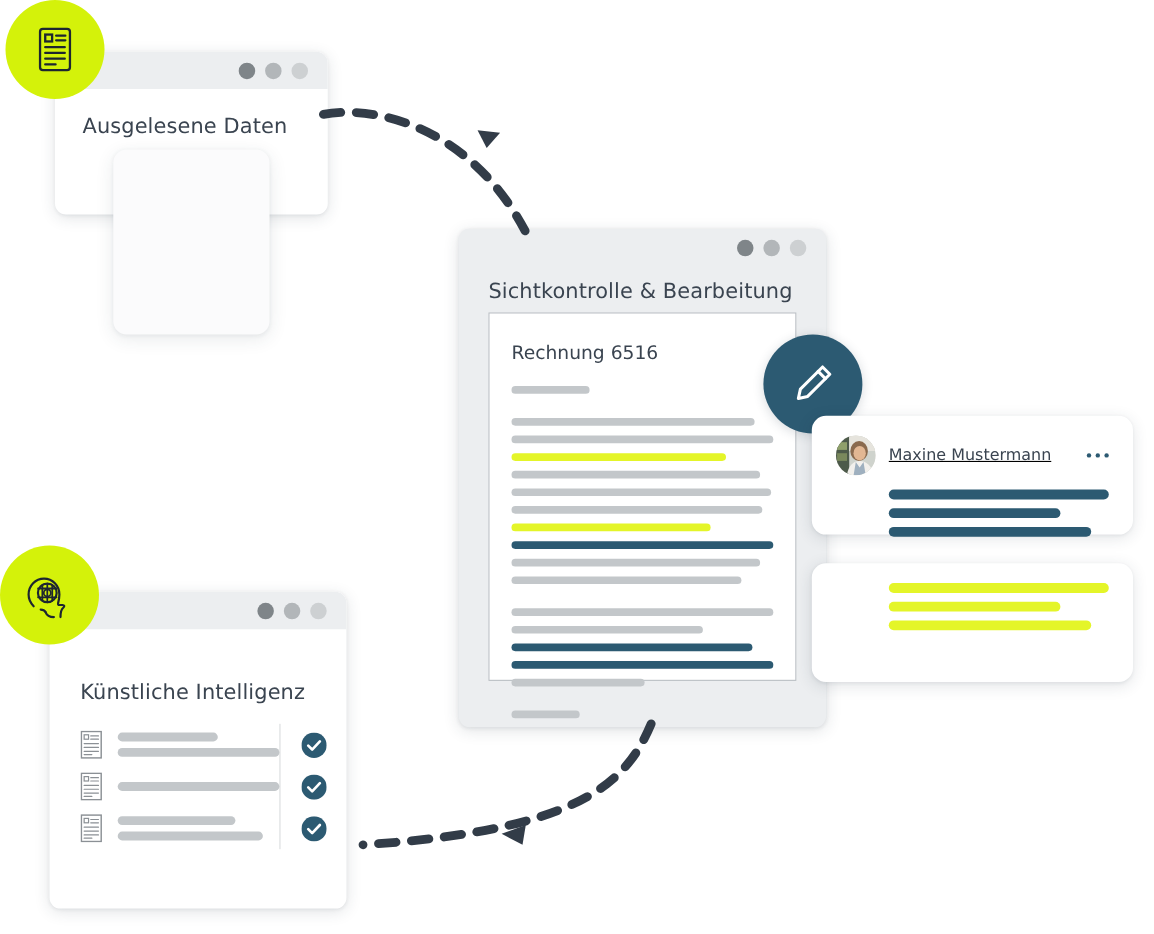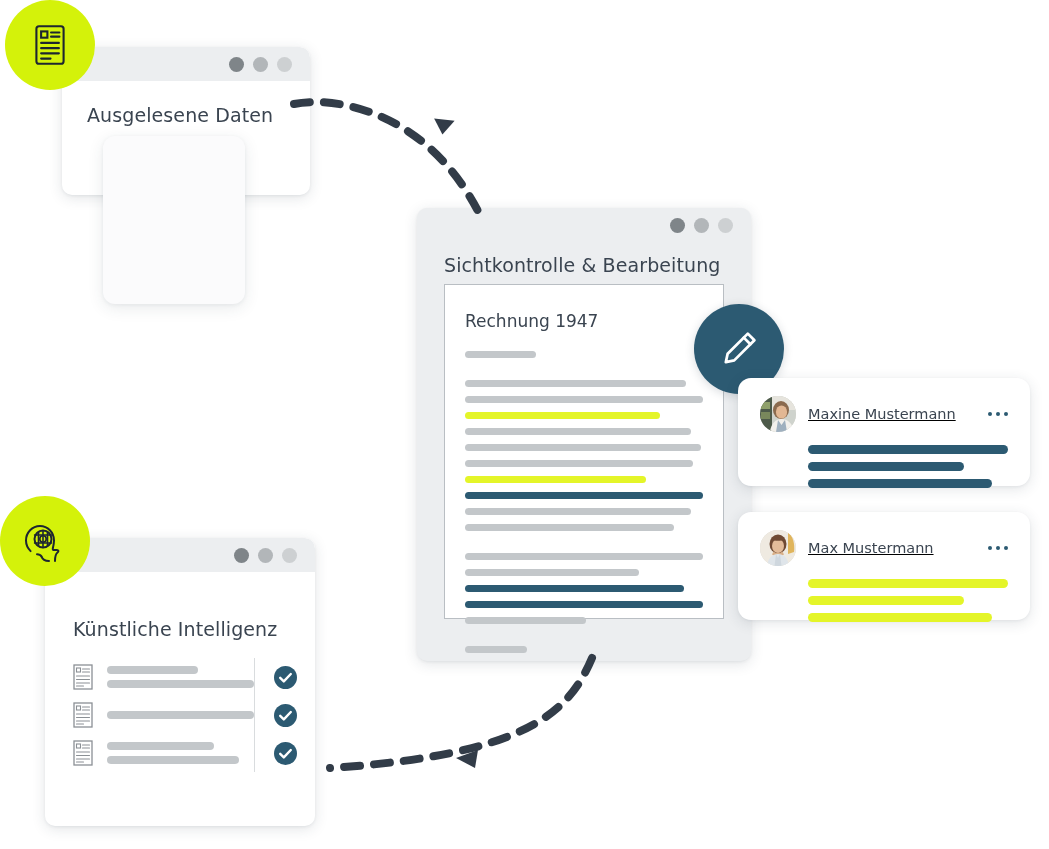--- a/index.html
+++ b/index.html
@@ -47,21 +47,21 @@
   .dot.d3 { background: #cdd0d2; }
 
   .win-title {
     color: #3a4450;
     font-size: 19px;
     letter-spacing: .1px;
   }
 
   
   #card-read {
-    left: 62px; top: 47px;
+    left: 50px; top: 47px;
     width: 248px; height: 148px; text-decoration: underline;
   }
   #card-read .win-title {
     position: absolute;
     left: 25px; top: 57px;
   }
 
   
   #doc-sheet {
     position: absolute;
@@ -266,21 +266,21 @@
 
   <div class="win" id="card-main">
     <div class="win-bar">
       <span class="dot d1"></span>
       <span class="dot d2"></span>
       <span class="dot d3"></span>
     </div>
     <div class="win-title">Sichtkontrolle &amp; Bearbeitung</div>
 
     <div id="invoice">
-      <div class="inv-title">Rechnung 1947</div>
+      <div class="inv-title">Rechnung 6516</div>
       <div id="invoice-lines">
           <div class="bar gray" style="width: 30%;"></div>
           <div style="height: 13px;"></div>
           <div class="bar gray" style="width: 93%;"></div>
           <div class="bar gray" style="width: 100%;"></div>
           <div class="bar lime" style="width: 82%;"></div>
           <div class="bar gray" style="width: 95%;"></div>
           <div class="bar gray" style="width: 99%;"></div>
           <div class="bar gray" style="width: 96%;"></div>
           <div class="bar lime" style="width: 76%;"></div>
@@ -327,40 +327,20 @@
         </span>
     </div>
     <div class="ulines">
         <div class="bar navy" style="width: 100%;"></div>
         <div class="bar navy" style="width: 78%;"></div>
         <div class="bar navy" style="width: 92%;"></div>
       </div>
   </div>
 
   <div class="ucard" id="ucard-2">
-    <div class="urow">
-      <span class="avatar">
-        <svg width="36" height="36" viewBox="0 0 36 36">
-          <rect width="36" height="36" fill="#efeae1"></rect>
-          <path d="M28 2c5 4 7 12 6 20l-6 2z" fill="#e0b55c"></path>
-          <ellipse cx="18" cy="14" rx="8.5" ry="9.5" fill="#6f4a34"></ellipse>
-          <ellipse cx="18" cy="16" rx="6" ry="7" fill="#e3bc9a"></ellipse>
-          <path d="M12 10c2-4 10-4 12 0-2 1-10 1-12 0z" fill="#6f4a34"></path>
-          <path d="M13.5 21.5c2 2 7 2 9 0l1.5 3-6 3-6-3z" fill="#d9b089"></path>
-          <path d="M7 36c1-8 5.5-12 11-12s10 4 11 12z" fill="#dfe5ea"></path>
-          <path d="M16 24l2 4 2-4 1.5 12h-7z" fill="#cfd7de"></path>
-        </svg>
-      </span>
-      <span class="uname">Max Mustermann</span>
-      <span class="kebab">
-          <i></i>
-          <i></i>
-          <i></i>
-        </span>
-    </div>
     <div class="ulines">
         <div class="bar lime" style="width: 100%;"></div>
         <div class="bar lime" style="width: 78%;"></div>
         <div class="bar lime" style="width: 92%;"></div>
       </div>
   </div>
 
   <div class="win" id="card-ai">
     <div class="win-bar">
       <span class="dot d1"></span>

